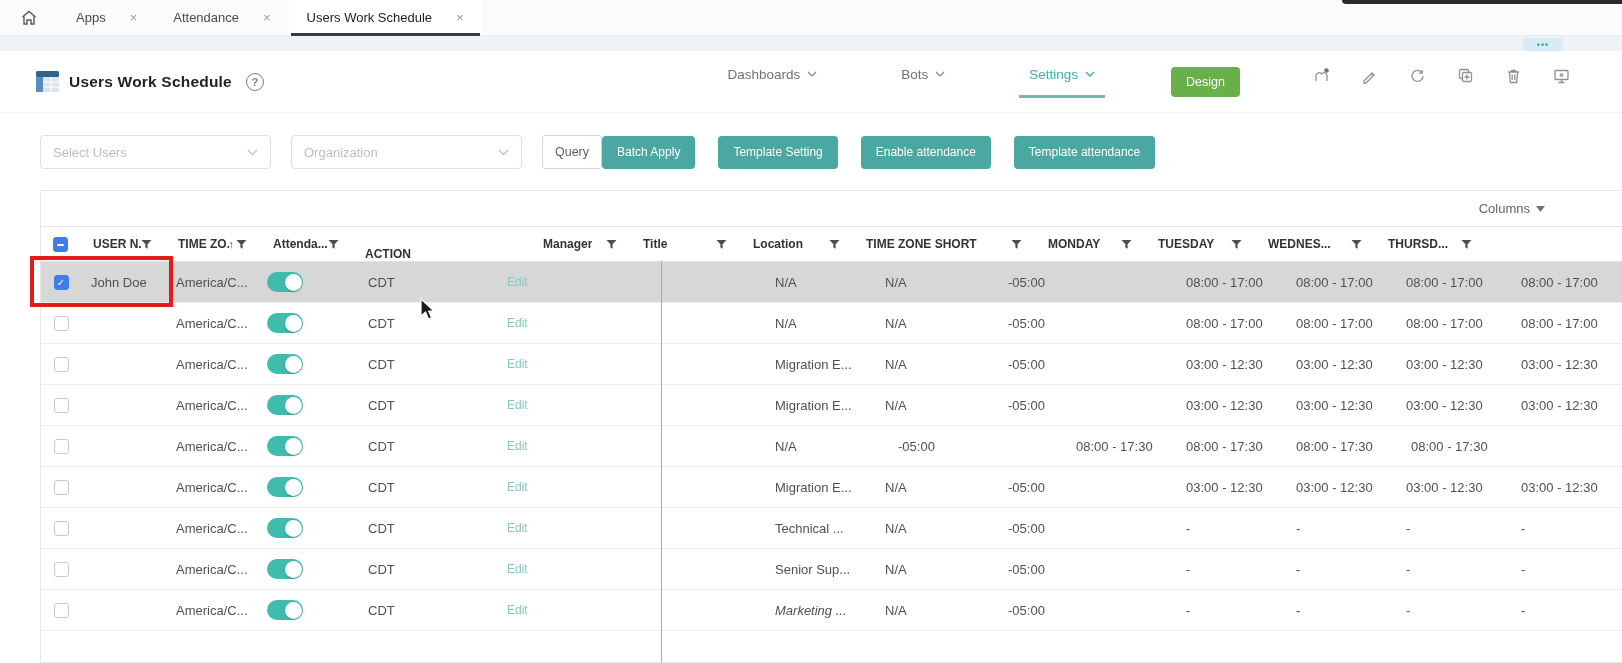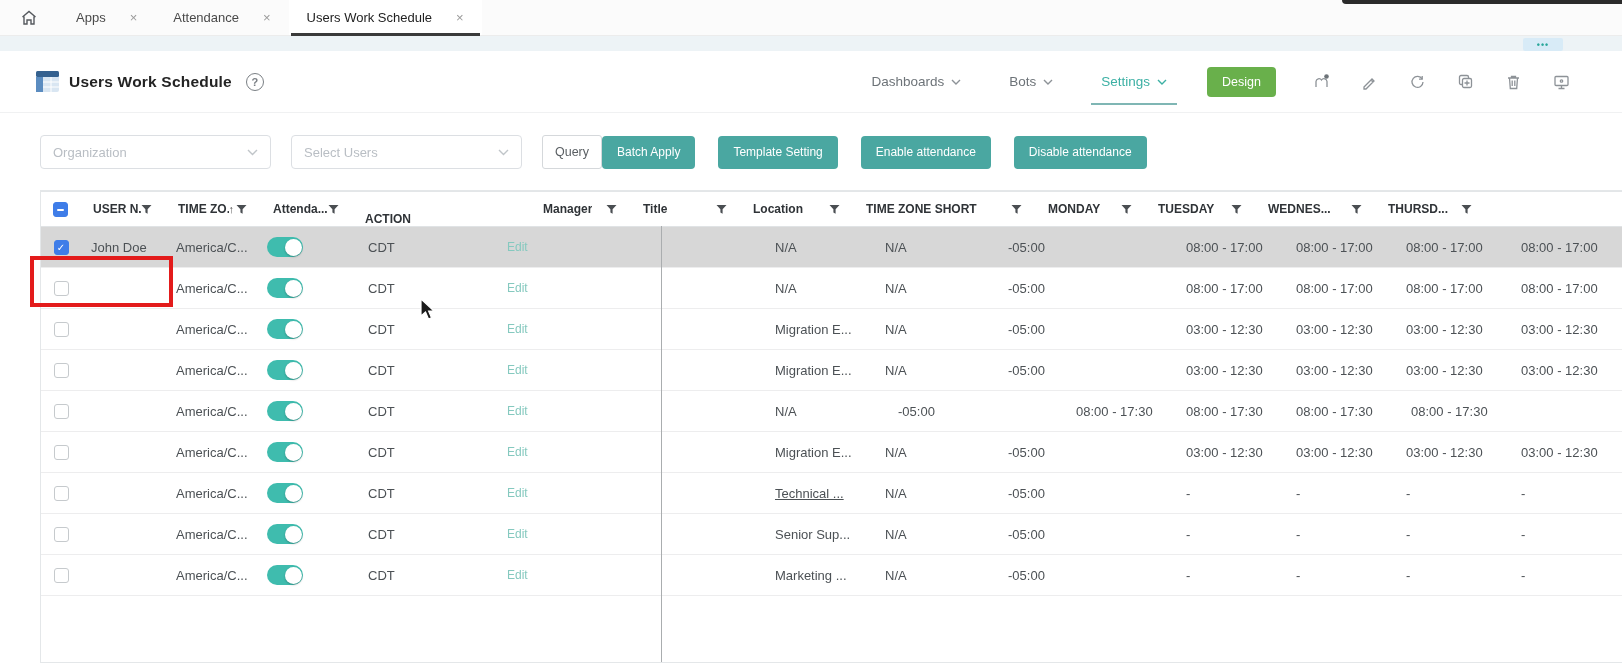--- a/index.html
+++ b/index.html
@@ -29,21 +29,21 @@
     letter-spacing:1px; display:flex; align-items:center; justify-content:center; cursor:pointer; }
 
   
   .apphdr { position:absolute; top:51px; left:0; width:100%; height:62px; background:#fff;
     border-bottom:1px solid #f0f1f2; display:flex; align-items:center; padding:0 52px 0 36px; }
   .hdr-left { display:flex; align-items:center; gap:10px; }
   .app-title { font-size:15.5px; font-weight:bold; color:#232323; letter-spacing:.2px; }
   .help { width:18px; height:18px; border:1.4px solid #7a7f84; border-radius:50%;
     color:#7a7f84; font-size:11px; font-weight:bold; display:flex; align-items:center;
     justify-content:center; margin-left:4px; cursor:pointer; }
-  .hdr-right { margin-left:auto; display:flex; align-items:center; }
+  .hdr-right { margin-left:auto; display:flex; align-items:flex-start;gap:36px; }
   .nav-item { display:flex; align-items:center; gap:7px; font-size:13.5px; color:#6d7378;
     margin-left:48px; cursor:pointer; position:relative; }
   .nav-item.active { color:var(--settings-teal); }
   .nav-item.active::after { content:""; position:absolute; left:-10px; right:-10px;
     bottom:-16px; height:2.5px; background:#7fb6b4; }
   .design-btn { margin-left:40px; background:var(--design-green); color:#fff; font-size:12.5px;
     border:none; border-radius:4px; padding:8px 15px; cursor:pointer; }
   .icon-row { display:flex; align-items:center; gap:30px; margin-left:36px; }
   .icon-btn { width:18px; height:18px; display:flex; align-items:center; justify-content:center;
     cursor:pointer; }
@@ -202,39 +202,47 @@
               <path d="M8.5 11.5 V14 M5.5 14.5 H11.5"></path>
               <circle cx="8.5" cy="7" r="1.2"></circle>
           </svg>
         </span>
       </div>
     </div>
   </div>
 
   <div class="filters">
     <div class="select">
+      <span>Select Users</span>
+      <svg class="glyph" width="11" height="7" viewBox="0 0 11 7" fill="none" stroke="#c0c5c9" stroke-width="1.4">
+          <path d="M1 1 L5.5 5.5 L10 1"></path>
+        </svg>
+    </div>
+    <div class="select">
       <span>Organization</span>
       <svg class="glyph" width="11" height="7" viewBox="0 0 11 7" fill="none" stroke="#c0c5c9" stroke-width="1.4">
           <path d="M1 1 L5.5 5.5 L10 1"></path>
         </svg>
     </div>
-    <div class="select">
-      <span>Select Users</span>
-      <svg class="glyph" width="11" height="7" viewBox="0 0 11 7" fill="none" stroke="#c0c5c9" stroke-width="1.4">
-          <path d="M1 1 L5.5 5.5 L10 1"></path>
-        </svg>
-    </div>
     <button class="query-btn">Query</button>
     <button class="teal-btn">Batch Apply</button>
     <button class="teal-btn">Template Setting</button>
     <button class="teal-btn">Enable attendance</button>
-    <button class="teal-btn">Disable attendance</button>
+    <button class="teal-btn">Template attendance</button>
   </div>
 
   <div class="tablewrap">
+    <div class="table-toolbar">
+      <div class="columns-btn">
+        <span>Columns</span>
+        <svg class="glyph" width="9" height="6" viewBox="0 0 9 6">
+            <path d="M0 0 H9 L4.5 6 Z" fill="#6f7479"></path>
+          </svg>
+      </div>
+    </div>
     <div class="grid">
       <div class="thead" id="thead">
           <div class="th" style="width: 40px; justify-content: center;">
             <span class="cb indet"></span>
           </div>
           <div class="th" style="width: 85px;">
             <span class="lbl">USER N...</span>
             <svg width="11" height="11" viewBox="0 0 11 11" style="flex:0 0 auto">
               <path d="M0.5 1 H10.5 L6.6 5.3 V9.8 L4.4 8.6 V5.3 Z" fill="#4a4e52"></path>
             </svg>
@@ -450,21 +458,21 @@
             <div class="td" style="width: 85px; padding-left: 10px;"></div>
             <div class="td" style="width: 95px; padding-left: 10px;">America/C...</div>
             <div class="td" style="width: 92px; padding-left: 6px;">
               <span class="toggle on"></span>
             </div>
             <div class="td" style="width: 130px; padding-left: 15px;">CDT</div>
             <div class="td" style="width: 178px; padding-left: 24px;">
               <span class="edit-link">Edit</span>
             </div>
             <div class="td" style="width: 100px; padding-left: 14px;"></div>
-            <div class="td" style="width: 110px; padding-left: 14px; text-decoration: underline;">Technical ...</div>
+            <div class="td" style="width: 110px; padding-left: 14px;">Technical ...</div>
             <div class="td" style="width: 113px; padding-left: 14px;">N/A</div>
             <div class="td" style="width: 182px; padding-left: 24px;">-05:00</div>
             <div class="td" style="width: 110px; padding-left: 20px;">-</div>
             <div class="td" style="width: 110px; padding-left: 20px;">-</div>
             <div class="td" style="width: 120px; padding-left: 20px;">-</div>
             <div class="td" style="width: 110px; padding-left: 15px;">-</div>
             <div class="td" style="width: 65px; padding-left: 0px;"></div>
           </div>
           <div class="trow">
             <div class="td" style="width: 40px; padding-left: 0px; justify-content: center;">
@@ -496,21 +504,21 @@
             <div class="td" style="width: 85px; padding-left: 10px;"></div>
             <div class="td" style="width: 95px; padding-left: 10px;">America/C...</div>
             <div class="td" style="width: 92px; padding-left: 6px;">
               <span class="toggle on"></span>
             </div>
             <div class="td" style="width: 130px; padding-left: 15px;">CDT</div>
             <div class="td" style="width: 178px; padding-left: 24px;">
               <span class="edit-link">Edit</span>
             </div>
             <div class="td" style="width: 100px; padding-left: 14px;"></div>
-            <div class="td" style="width: 110px; padding-left: 14px;">Marketing ...</div>
+            <div class="td" style="width: 110px; padding-left: 14px; font-style: italic;">Marketing ...</div>
             <div class="td" style="width: 113px; padding-left: 14px;">N/A</div>
             <div class="td" style="width: 182px; padding-left: 24px;">-05:00</div>
             <div class="td" style="width: 110px; padding-left: 20px;">-</div>
             <div class="td" style="width: 110px; padding-left: 20px;">-</div>
             <div class="td" style="width: 120px; padding-left: 20px;">-</div>
             <div class="td" style="width: 110px; padding-left: 15px;">-</div>
             <div class="td" style="width: 65px; padding-left: 0px;"></div>
           </div>
         </div>
       <div class="vdivider"></div>

